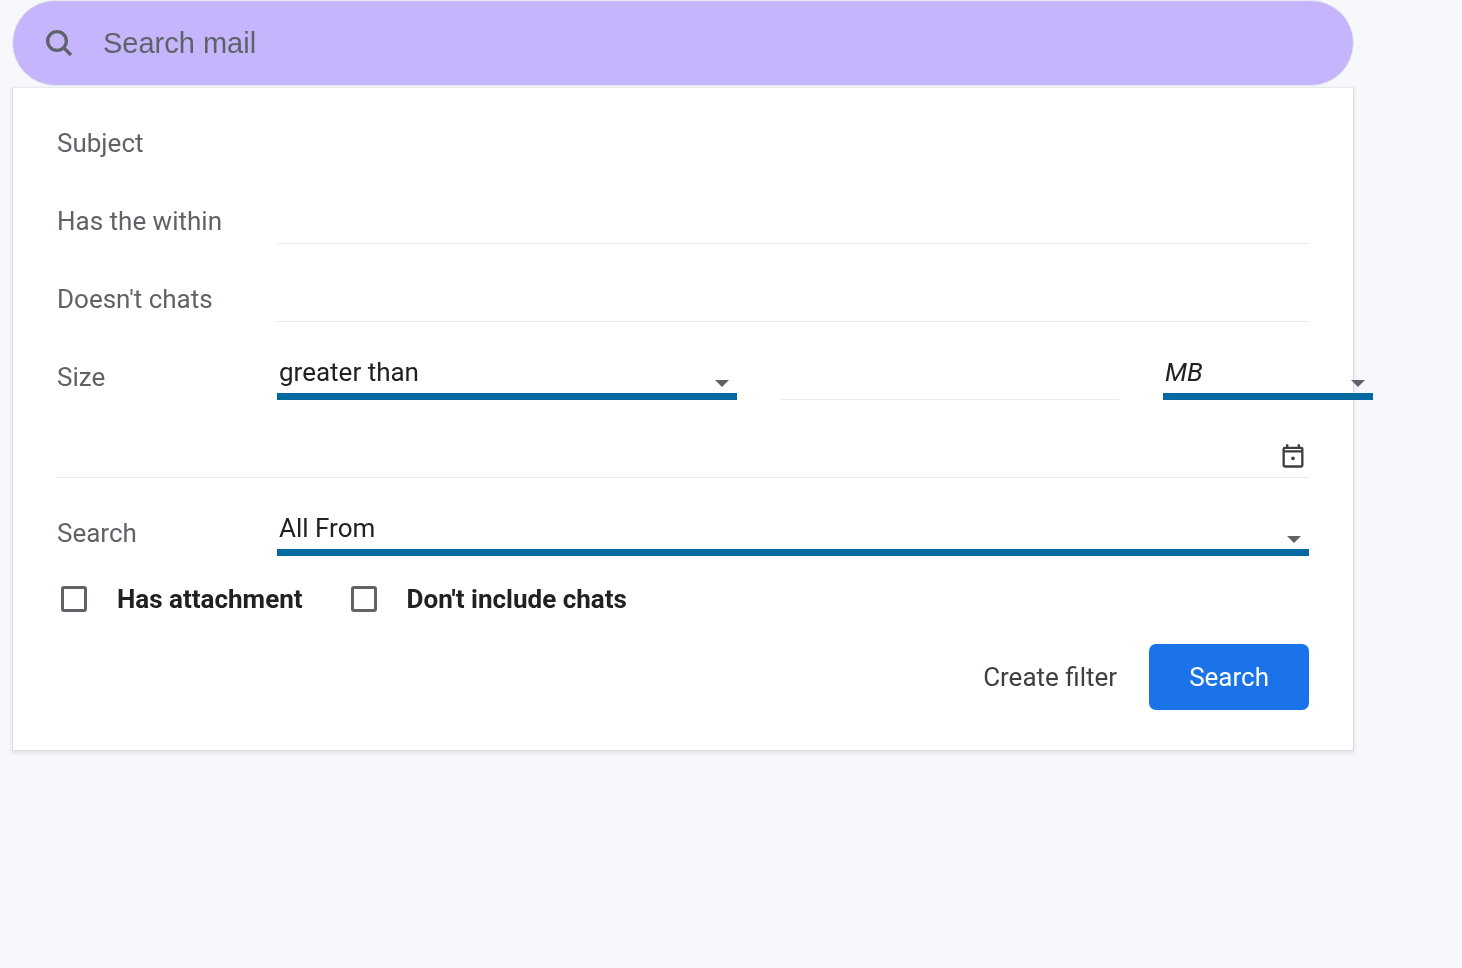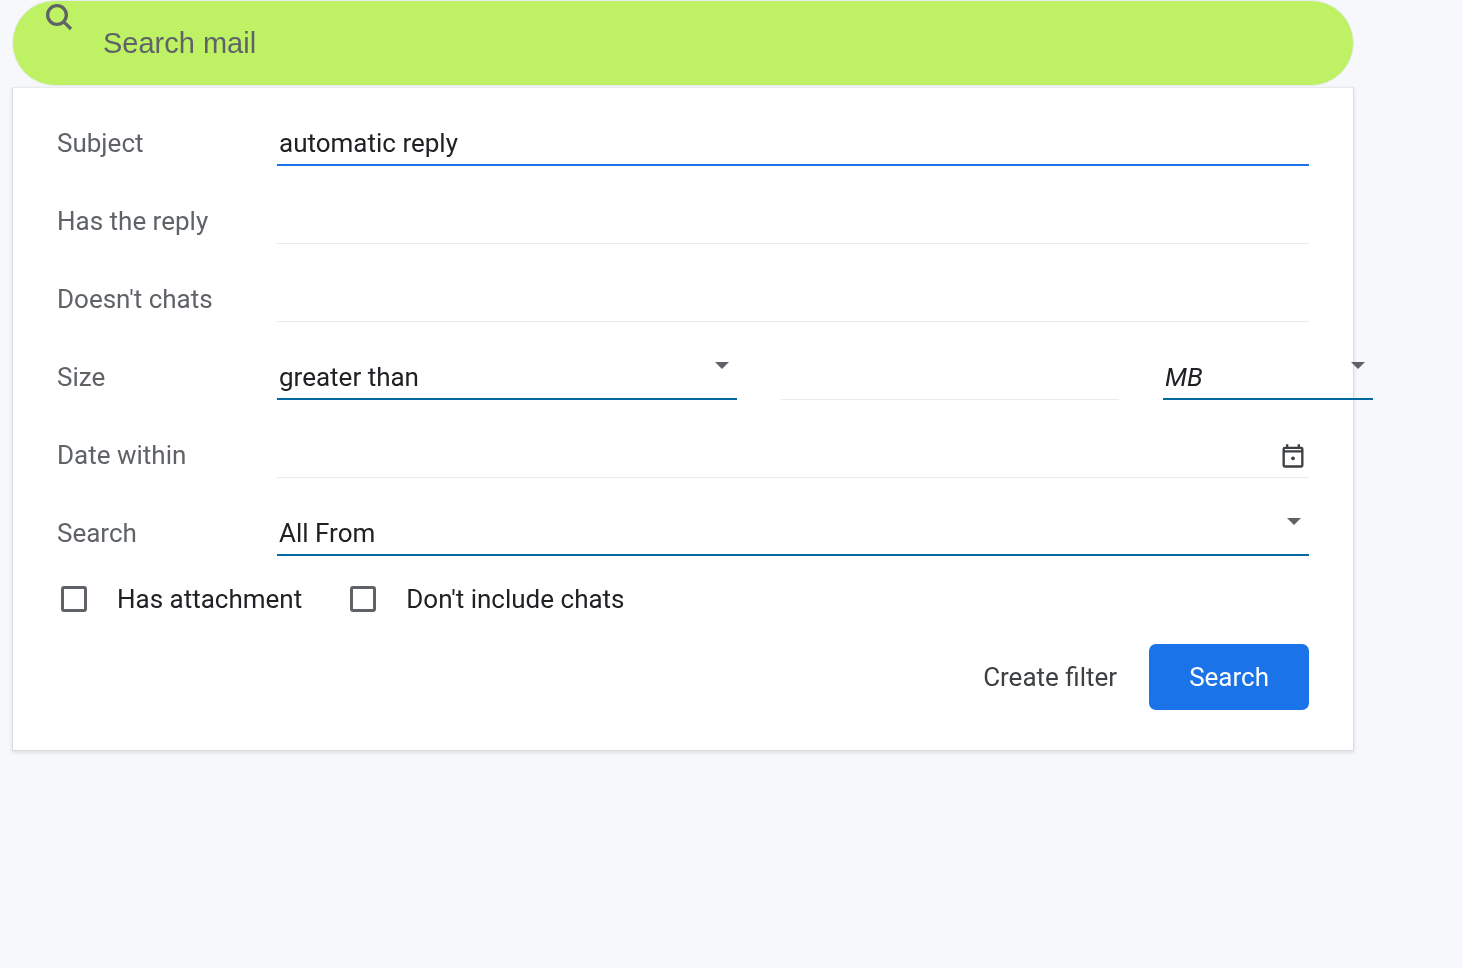--- a/index.html
+++ b/index.html
@@ -13,23 +13,24 @@
       width: 1462px;
       height: 968px;
       position: relative;
     }
     .search-bar {
       position: absolute;
       top: 0;
       left: 12px;
       right: 108px;
       height: 86px;
-      background: #bef264;
+      background: #c4b5fd;
       border-radius: 43px;
       display: flex;
+      align-items: center;
       padding: 0 30px;
       border: 1px solid #e8eaed;
     }
     .search-bar svg {
       width: 32px;
       height: 32px;
       color: #5f6368;
       flex-shrink: 0;
     }
     .search-input {
@@ -78,23 +79,23 @@
       padding: 6px 2px;
       background: transparent;
       font-family: inherit;
     }
     .field-input.focused {
       border-bottom: 2px solid #1a73e8;
     }
     .select-wrap {
       flex: 1;
       display: flex;
-      align-items: flex-start;
+      align-items: flex-end;
       justify-content: space-between;
-      border-bottom: 2px solid #0369a1;
+      border-bottom: 7px solid #0369a1;
       padding: 6px 8px 6px 2px;
       font-size: 26px;
       color: #202124;
       cursor: pointer;
     }
     .select-wrap .caret {
       width: 0;
       height: 0;
       border-left: 7px solid transparent;
       border-right: 7px solid transparent;
@@ -130,20 +131,21 @@
       gap: 48px;
       margin-top: 18px;
       margin-bottom: 30px;
       padding-left: 4px;
     }
     .checkbox-item {
       display: flex;
       align-items: center;
       gap: 30px;
       cursor: pointer;
+      font-weight: bold;
     }
     .checkbox-box {
       width: 26px;
       height: 26px;
       border: 3px solid #5f6368;
       border-radius: 3px;
     }
     .checkbox-label {
       font-size: 26px;
       color: #202124;
@@ -183,25 +185,24 @@
   </svg>
   <input class="search-input" type="text" placeholder="Search mail" style="">
 </div>
 
 <div class="dropdown-panel">
 
 
 
   <div class="field-row">
     <div class="field-label">Subject</div>
-    <input class="field-input focused" type="text" value="automatic reply" style="">
-  </div>
-
-  <div class="field-row">
-    <div class="field-label">Has the reply</div>
+  </div>
+
+  <div class="field-row">
+    <div class="field-label">Has the within</div>
     <input class="field-input" type="text" value="" style="">
   </div>
 
   <div class="field-row">
     <div class="field-label">Doesn't chats</div>
     <input class="field-input" type="text" value="" style="">
   </div>
 
   <div class="field-row size-row">
     <div class="field-label">Size</div>
@@ -210,21 +211,20 @@
       <span class="caret"></span>
     </div>
     <input class="field-input num" type="text" value="" style="">
     <div class="select-wrap sel2">
       <span>MB</span>
       <span class="caret"></span>
     </div>
   </div>
 
   <div class="field-row date-row">
-    <div class="field-label">Date within</div>
     <div class="date-input-wrap">
       <input type="text" value="" style="">
       <svg class="calendar-icon" viewBox="0 0 24 24" fill="currentColor">
         <path d="M19 4h-1V2h-2v2H8V2H6v2H5a2 2 0 0 0-2 2v14a2 2 0 0 0 2 2h14a2 2 0 0 0 2-2V6a2 2 0 0 0-2-2zm0 16H5V9h14v11zM5 7V6h14v1H5z"></path>
         <circle cx="12" cy="14" r="1.6"></circle>
       </svg>
     </div>
   </div>
 
   <div class="field-row">

